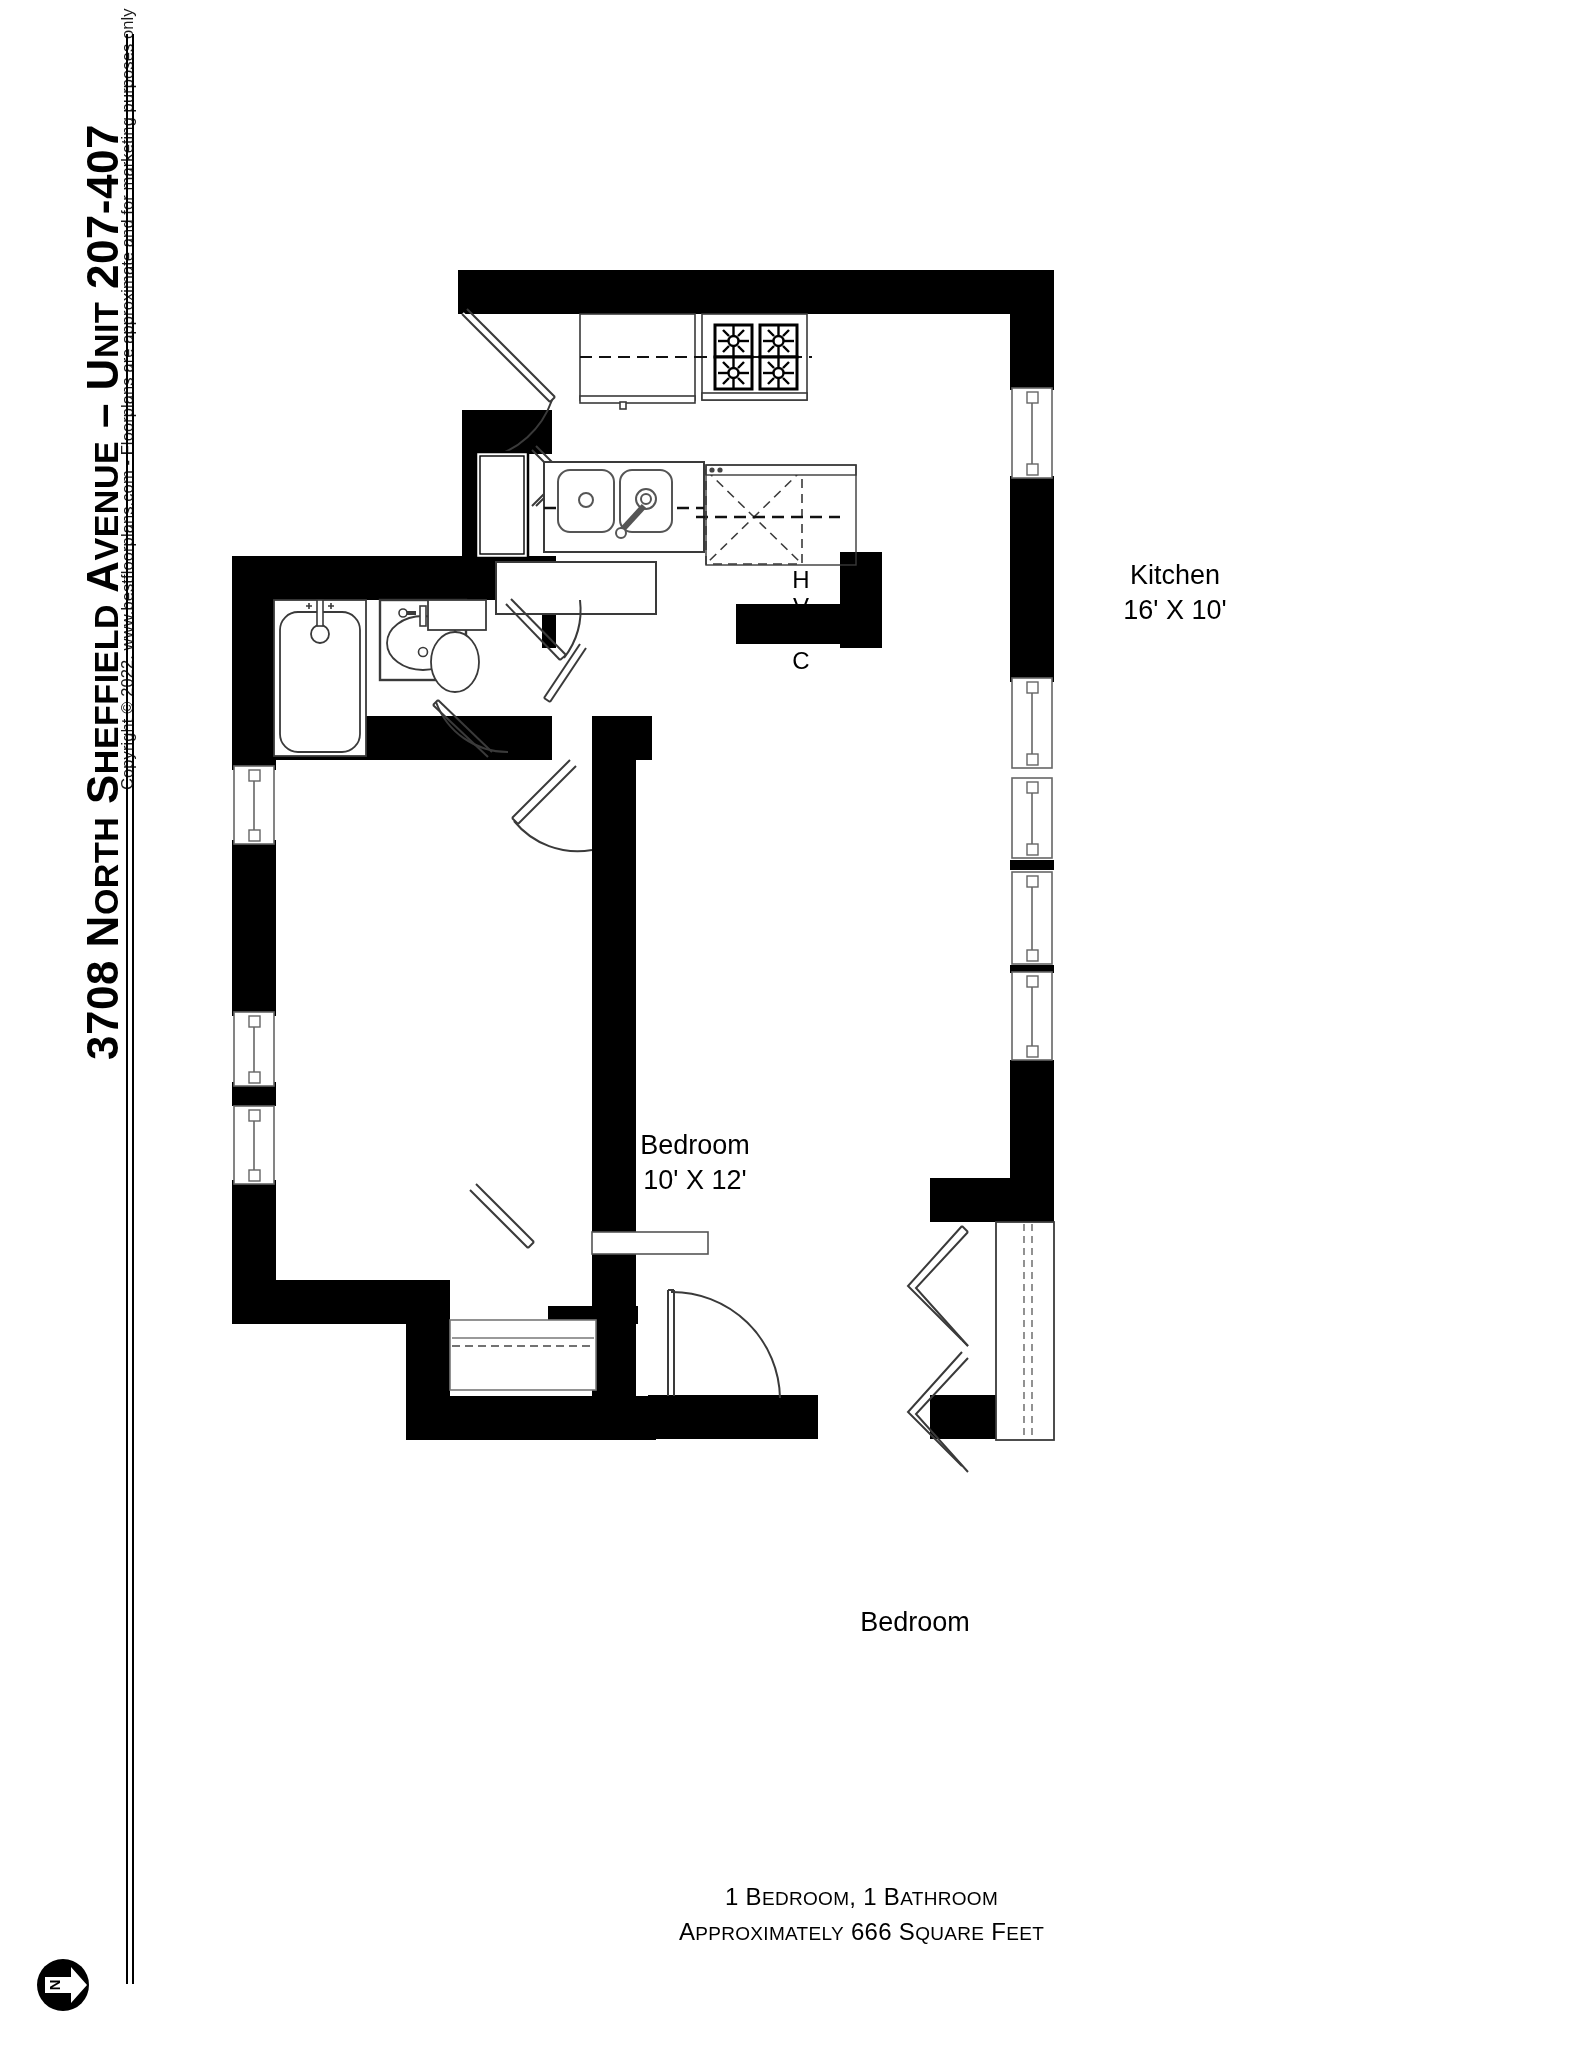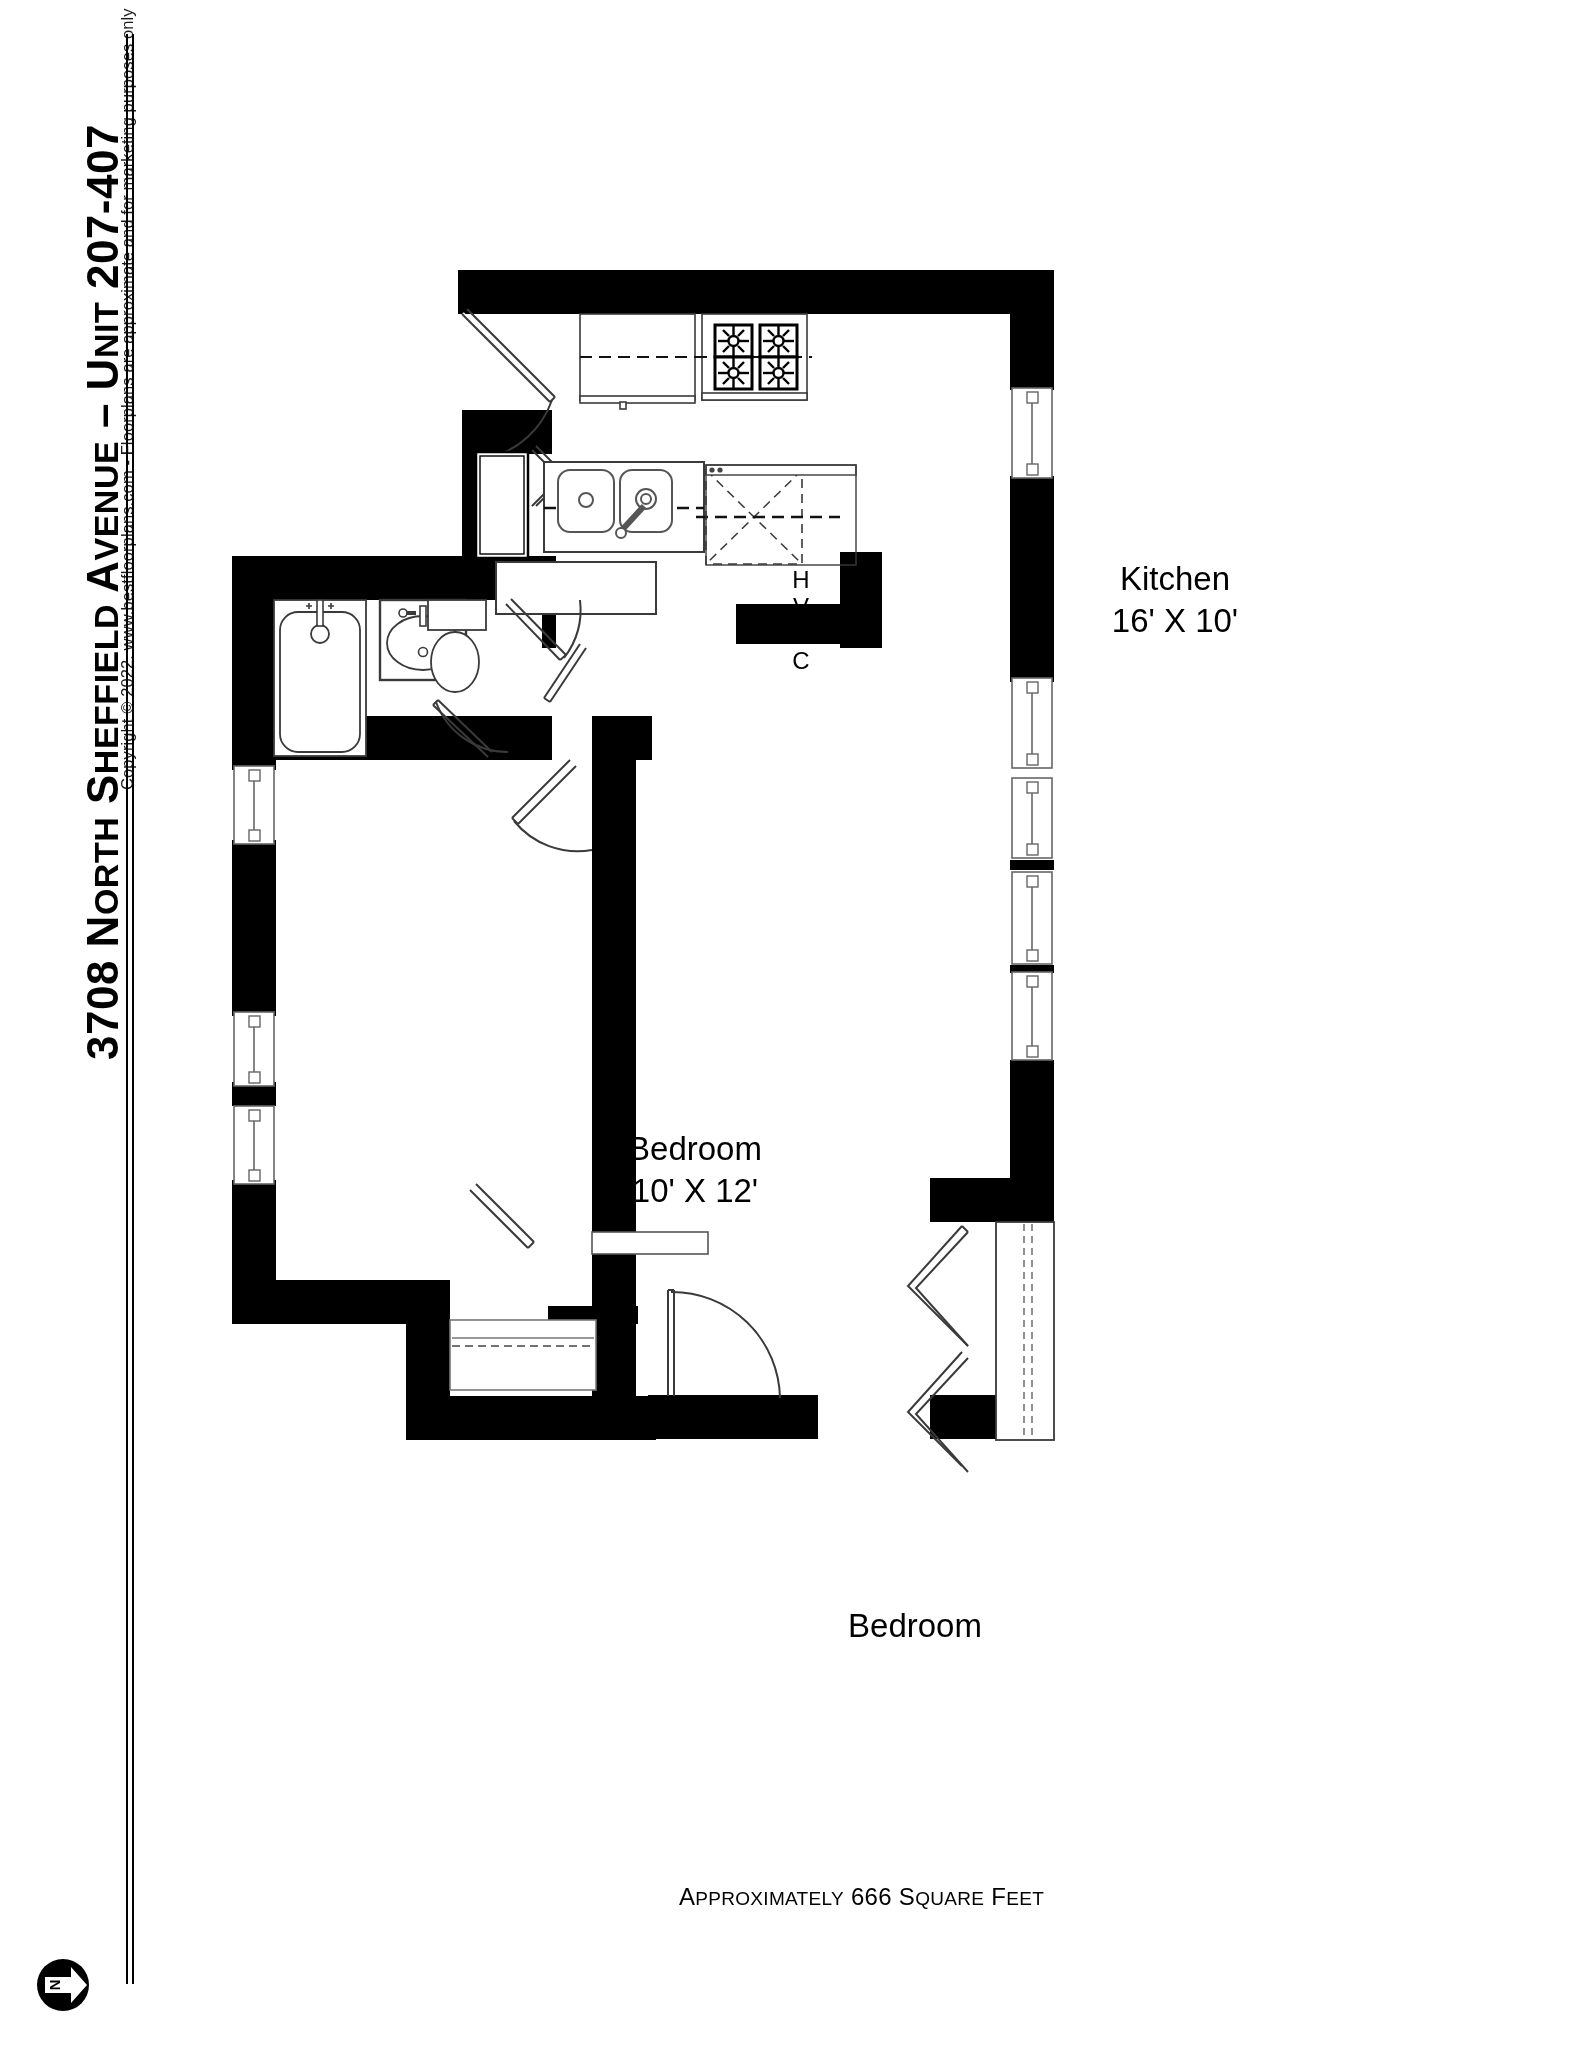--- a/index.html
+++ b/index.html
@@ -68,21 +68,21 @@
     left: 140px; top: 0;
     width: 1443px; height: 1700px;
   }
   #plan svg { display: block; }
 
   
   .room-label {
     position: absolute;
     text-align: center;
     color: #000;
-    font-size: 33px;
+    font-size: 27px;
     line-height: 1.28;
     white-space: nowrap;
     font-family: "Liberation Sans", sans-serif;
   }
   #label-kitchen  { left: 915px; top: 558px; width: 240px; }
   #label-living   { left: 855px; top: 1030px; width: 310px; }
   #label-bedroom  { left: 405px; top: 1128px; width: 300px; }
   #label-entrance { left: 625px; top: 1605px; width: 300px; }
 
   
@@ -458,16 +458,17 @@
 
     <div id="hvac-text">
       <span>H</span>
       <span>V</span>
       <span>A</span>
       <span>C</span>
     </div>
   </div>
 
   <div id="footer">
+    <div class="line">1 B<span class="sc">E</span><span class="sc">D</span><span class="sc">R</span><span class="sc">O</span><span class="sc">O</span><span class="sc">M</span>, 1 B<span class="sc">A</span><span class="sc">T</span><span class="sc">H</span><span class="sc">R</span><span class="sc">O</span><span class="sc">O</span><span class="sc">M</span></div>
     <div class="line">A<span class="sc">P</span><span class="sc">P</span><span class="sc">R</span><span class="sc">O</span><span class="sc">X</span><span class="sc">I</span><span class="sc">M</span><span class="sc">A</span><span class="sc">T</span><span class="sc">E</span><span class="sc">L</span><span class="sc">Y</span> 666 S<span class="sc">Q</span><span class="sc">U</span><span class="sc">A</span><span class="sc">R</span><span class="sc">E</span> F<span class="sc">E</span><span class="sc">E</span><span class="sc">T</span></div>
   </div>
 
 </div>
 
 </body></html>

